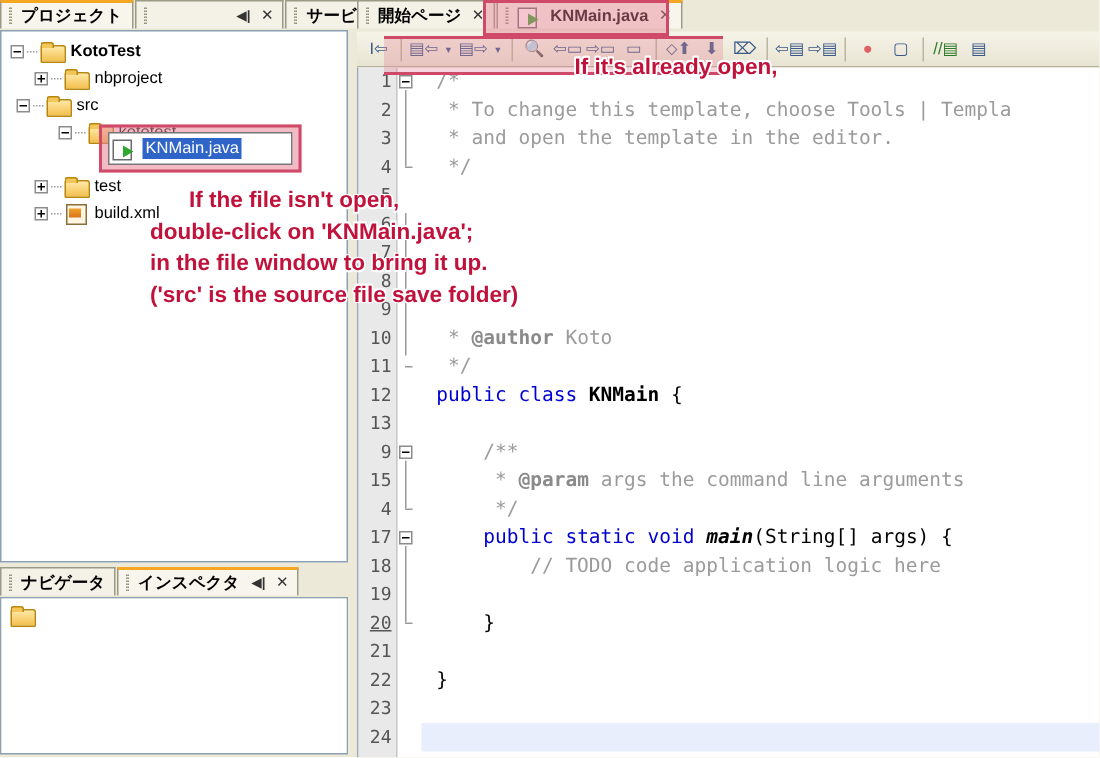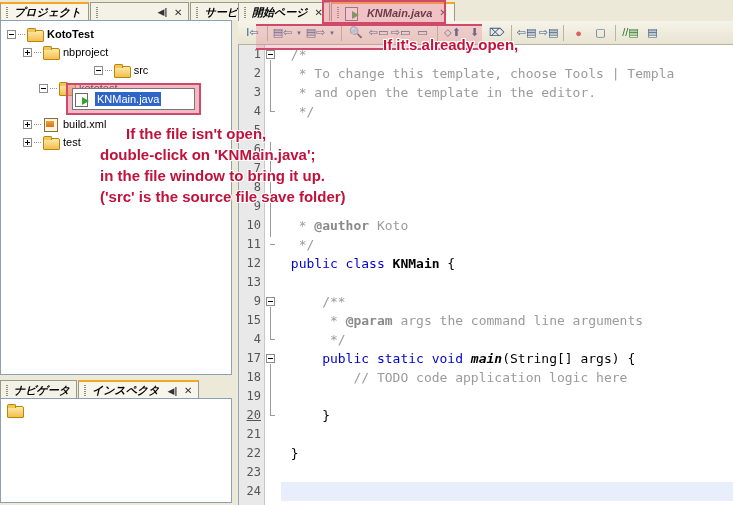--- a/index.html
+++ b/index.html
@@ -15,22 +15,20 @@
     width: 733px; height: 505px;
     background: #ece9d8;
   }
 
   
   .tabstrip {
     position: absolute;
     height: 21px;
     background: #ece9d8;
     display: flex;
-    align-items: flex-end;
-    font-style: italic;
   }
   .tab {
     height: 19px;
     display: flex;
     align-items: center;
     gap: 4px;
     padding: 0 6px 0 5px;
     font-size: 11px;
     color: #000;
     background: #f2f0e4;
@@ -285,49 +283,49 @@
           <span class="dots"></span>
           <span class="ico folder"></span>
           <span class="tlabel bold">KotoTest</span>
         </div>
         <div class="trow" style="padding-left: 22px;">
           <span class="toggle plus"></span>
           <span class="dots"></span>
           <span class="ico folder"></span>
           <span class="tlabel">nbproject</span>
         </div>
-        <div class="trow" style="padding-left: 10px; justify-content: center;">
+        <div class="trow" style="padding-left: 10px;">
           <span class="toggle "></span>
           <span class="dots"></span>
           <span class="ico folder"></span>
           <span class="tlabel">src</span>
         </div>
         <div class="trow" style="padding-left: 38px;">
           <span class="toggle "></span>
           <span class="dots"></span>
           <span class="ico folder"></span>
           <span class="tlabel">kototest</span>
         </div>
         <div class="trow" style="padding-left: 54px; visibility: hidden;">
           <span style="display: inline-block; width: 4px;"></span>
           <span class="dots"></span>
           <span class="ico javarun"></span>
           <span class="tlabel">KNMain.java</span>
         </div>
         <div class="trow" style="padding-left: 22px;">
           <span class="toggle plus"></span>
           <span class="dots"></span>
+          <span class="ico folder"></span>
+          <span class="tlabel">test</span>
+        </div>
+        <div class="trow" style="padding-left: 22px;">
+          <span class="toggle plus"></span>
+          <span class="dots"></span>
           <span class="ico xml"></span>
           <span class="tlabel">build.xml</span>
-        </div>
-        <div class="trow" style="padding-left: 22px;">
-          <span class="toggle plus"></span>
-          <span class="dots"></span>
-          <span class="ico folder"></span>
-          <span class="tlabel">test</span>
         </div>
       </div>
   </div>
 
   <div class="pink-box"></div>
   <div class="sel-wrap">
     <span class="ico javarun"></span>
     <span class="sel-name">KNMain.java</span>
   </div>
 

